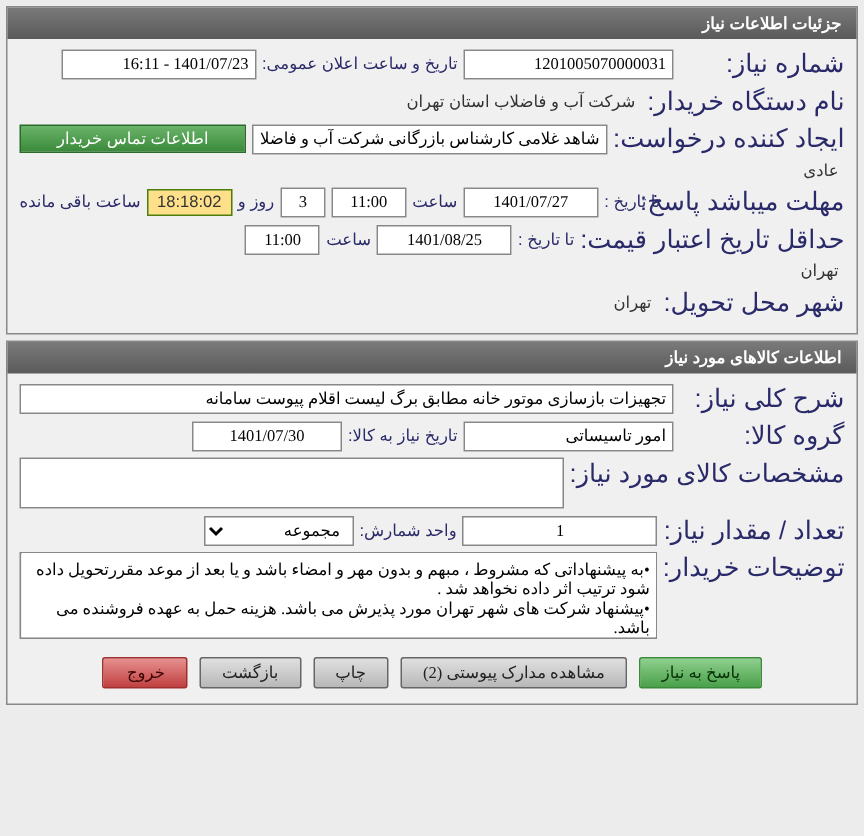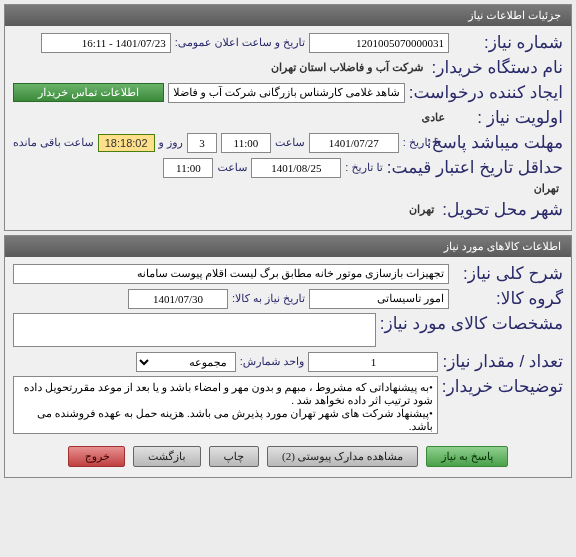--- a/index.html
+++ b/index.html
@@ -14,21 +14,21 @@
 .panel {
   border: 1px solid #888;
   margin: 4px;
   background: #f0f0f0;
 }
 .panel-header {
   background: linear-gradient(to bottom, #7a7a7a, #5a5a5a);
   color: #fff;
   padding: 4px 10px;
   font-size: 11px;
-  font-weight: normal;
+  font-weight: bold;
 }
 .panel-body {
   padding: 6px 8px;
 }
 .row {
   display: flex;
   align-items: center;
   margin-bottom: 4px;
   gap: 4px;
 }
@@ -49,21 +49,20 @@
   background: #fff;
   padding: 2px 4px;
   font-family: Tahoma;
   font-size: 11px;
   height: 20px;
 }
 .readonly-text {
   font-size: 11px;
   color: #333;
   padding: 0 4px;
-  font-weight: bold;
 }
 .countdown {
   background: #ffe08a;
   border: 1px solid #4d7c0f;
   padding: 2px 6px;
   font-size: 11px;
 }
 .link-btn {
   background: linear-gradient(to bottom, #6ab36a, #3a8a3a);
   color: #fff;
@@ -121,21 +120,20 @@
       <span class="readonly-text">شرکت آب و فاضلاب استان تهران</span>
     </div>
 
     <div class="row">
       <span class="label">ایجاد کننده درخواست:</span>
       <input class="field" style="flex: 1 1 0%;" readonly="" value="شاهد غلامی کارشناس بازرگانی شرکت آب و فاضلاب استان تهران">
       <button class="link-btn">اطلاعات تماس خریدار</button>
     </div>
 
     <div class="row">
-      <span class="label">اولویت نیاز :</span>
       <span class="readonly-text">عادی</span>
     </div>
 
     <div class="row">
       <span class="label">مهلت میباشد پاسخ:</span>
       <span class="label-inline">تا تاریخ :</span>
       <input class="field" style="width: 90px; text-align: center;" readonly="" value="1401/07/27">
       <span class="label-inline">ساعت</span>
       <input class="field" style="width: 50px; text-align: center;" readonly="" value="11:00">
       <input class="field" style="width: 30px; text-align: center;" readonly="" value="3">

